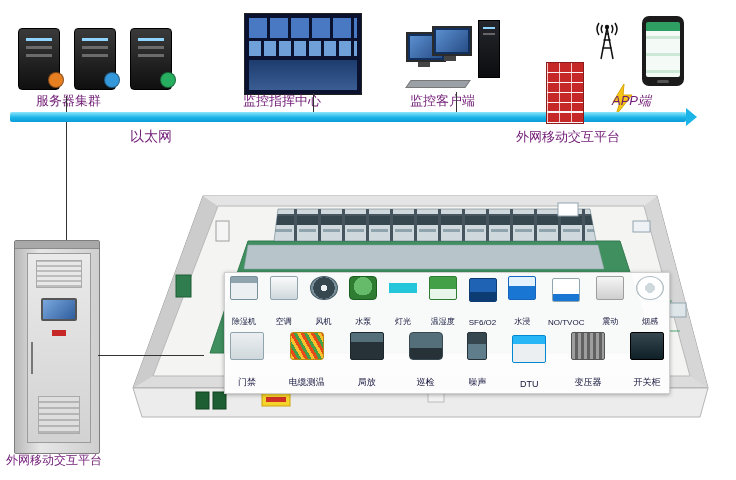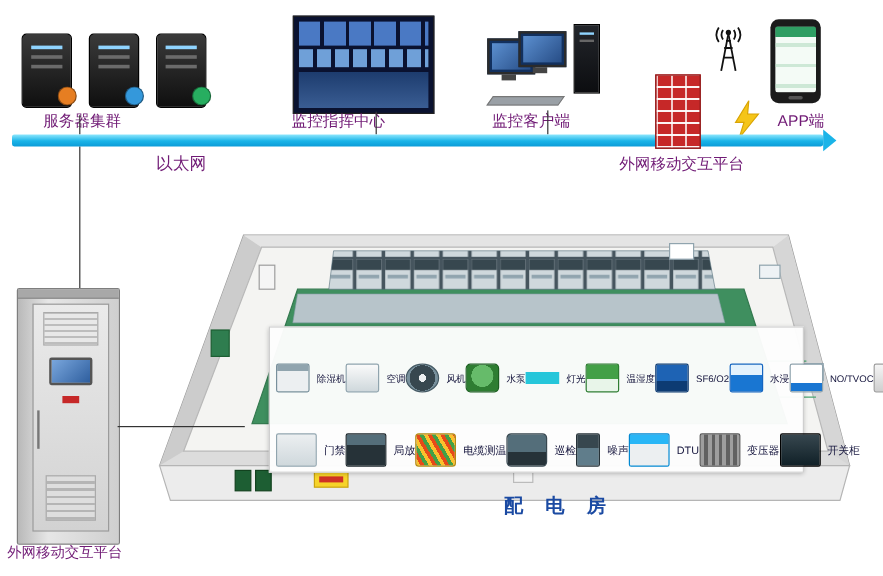--- a/index.html
+++ b/index.html
@@ -78,21 +78,21 @@
   
   .room-svg{left:128px;top:183px;z-index:1;}
   .room-label{left:420px;top:412px;z-index:7;font-size:16px;font-weight:bold;
        color:#1b4aa2;letter-spacing:7px;}
 
   
   .panel{left:224px;top:272px;width:444px;height:120px;z-index:5;
        background:rgba(253,253,253,.97);border:1px solid #cfcfcf;
        box-shadow:0 1px 4px rgba(0,0,0,.30);}
   .eq-row{display:flex;justify-content:space-between;align-items:flex-end;padding:3px 5px 0 5px;height:54px;box-sizing:border-box;}
-  .eq{display:flex;align-items:center;gap:6px;}
+  .eq{display:flex;flex-direction:column;align-items:center;gap:16px;}
   .eq-label{font-size:8px;color:#14143c;white-space:nowrap;}
   .row2{height:62px;padding-top:5px;}
   .row2 .eq-label{font-size:9px;}
   .ico{width:28px;height:24px;border-radius:2px;box-sizing:border-box;}
   .row2 .ico{width:34px;height:28px;}
 
   .i-dehumidifier{background:linear-gradient(180deg,#90a4ae 0 25%,#eceff1 25%);border:1px solid #78909c;}
   .i-air-conditioner{background:linear-gradient(180deg,#fafafa,#cfd8dc);border:1px solid #90a4ae;}
   .i-fan{background:radial-gradient(circle at 50% 50%,#eceff1 0 18%,#37474f 19% 62%,#78909c 63%);border-radius:50%;border:1px solid #455a64;}
   .i-water-pump{background:radial-gradient(circle at 50% 42%,#66bb6a 0 50%,#2e7d32 51%);border-radius:4px;border:1px solid #1b5e20;}
@@ -226,21 +226,21 @@
 
   <span class="abs" style="left:608px;top:82px;">
     <svg width="28" height="34" viewBox="0 0 28 34">
       <polygon points="16,2 5,20 12,20 8,33 24,13 15,13" fill="#f5c518" stroke="#d9a404" stroke-width="1"></polygon>
     </svg>
   </span>
 
   <div class="abs phone">
     <div class="phone-screen"></div>
   </div>
-  <div class="lbl" style="left:648px;top:92px;">APP端</div>
+  <div class="lbl" style="left:612px;top:92px;font-style:italic;">APP端</div>
 
   <div class="abs cabinet">
     <div class="cab-top"></div>
     <div class="cab-door">
       <div class="cab-grill"></div>
       <div class="cab-screen"></div>
       <div class="cab-logo"></div>
       <div class="cab-handle"></div>
       <div class="cab-vent-b"></div>
     </div>
@@ -293,28 +293,28 @@
         <span class="ico i-smoke-sensor"></span>
         <span class="eq-label">烟感</span>
       </div>
     </div>
     <div class="eq-row row2">
       <div class="eq">
         <span class="ico i-access-control"></span>
         <span class="eq-label">门禁</span>
       </div>
       <div class="eq">
+        <span class="ico i-cable-temp"></span>
+        <span class="eq-label">电缆测温</span>
+      </div>
+      <div class="eq">
         <span class="ico i-partial-discharge"></span>
         <span class="eq-label">局放</span>
       </div>
       <div class="eq">
-        <span class="ico i-cable-temp"></span>
-        <span class="eq-label">电缆测温</span>
-      </div>
-      <div class="eq">
         <span class="ico i-inspection-robot"></span>
         <span class="eq-label">巡检</span>
       </div>
       <div class="eq">
         <span class="ico i-noise"></span>
         <span class="eq-label">噪声</span>
       </div>
       <div class="eq">
         <span class="ico i-dtu"></span>
         <span class="eq-label">DTU</span>
@@ -323,15 +323,14 @@
         <span class="ico i-transformer"></span>
         <span class="eq-label">变压器</span>
       </div>
       <div class="eq">
         <span class="ico i-switchgear"></span>
         <span class="eq-label">开关柜</span>
       </div>
     </div>
   </div>
 
-  <div class="abs room-label">配 电 房</div>
 
 </div>
 
 </body></html>

